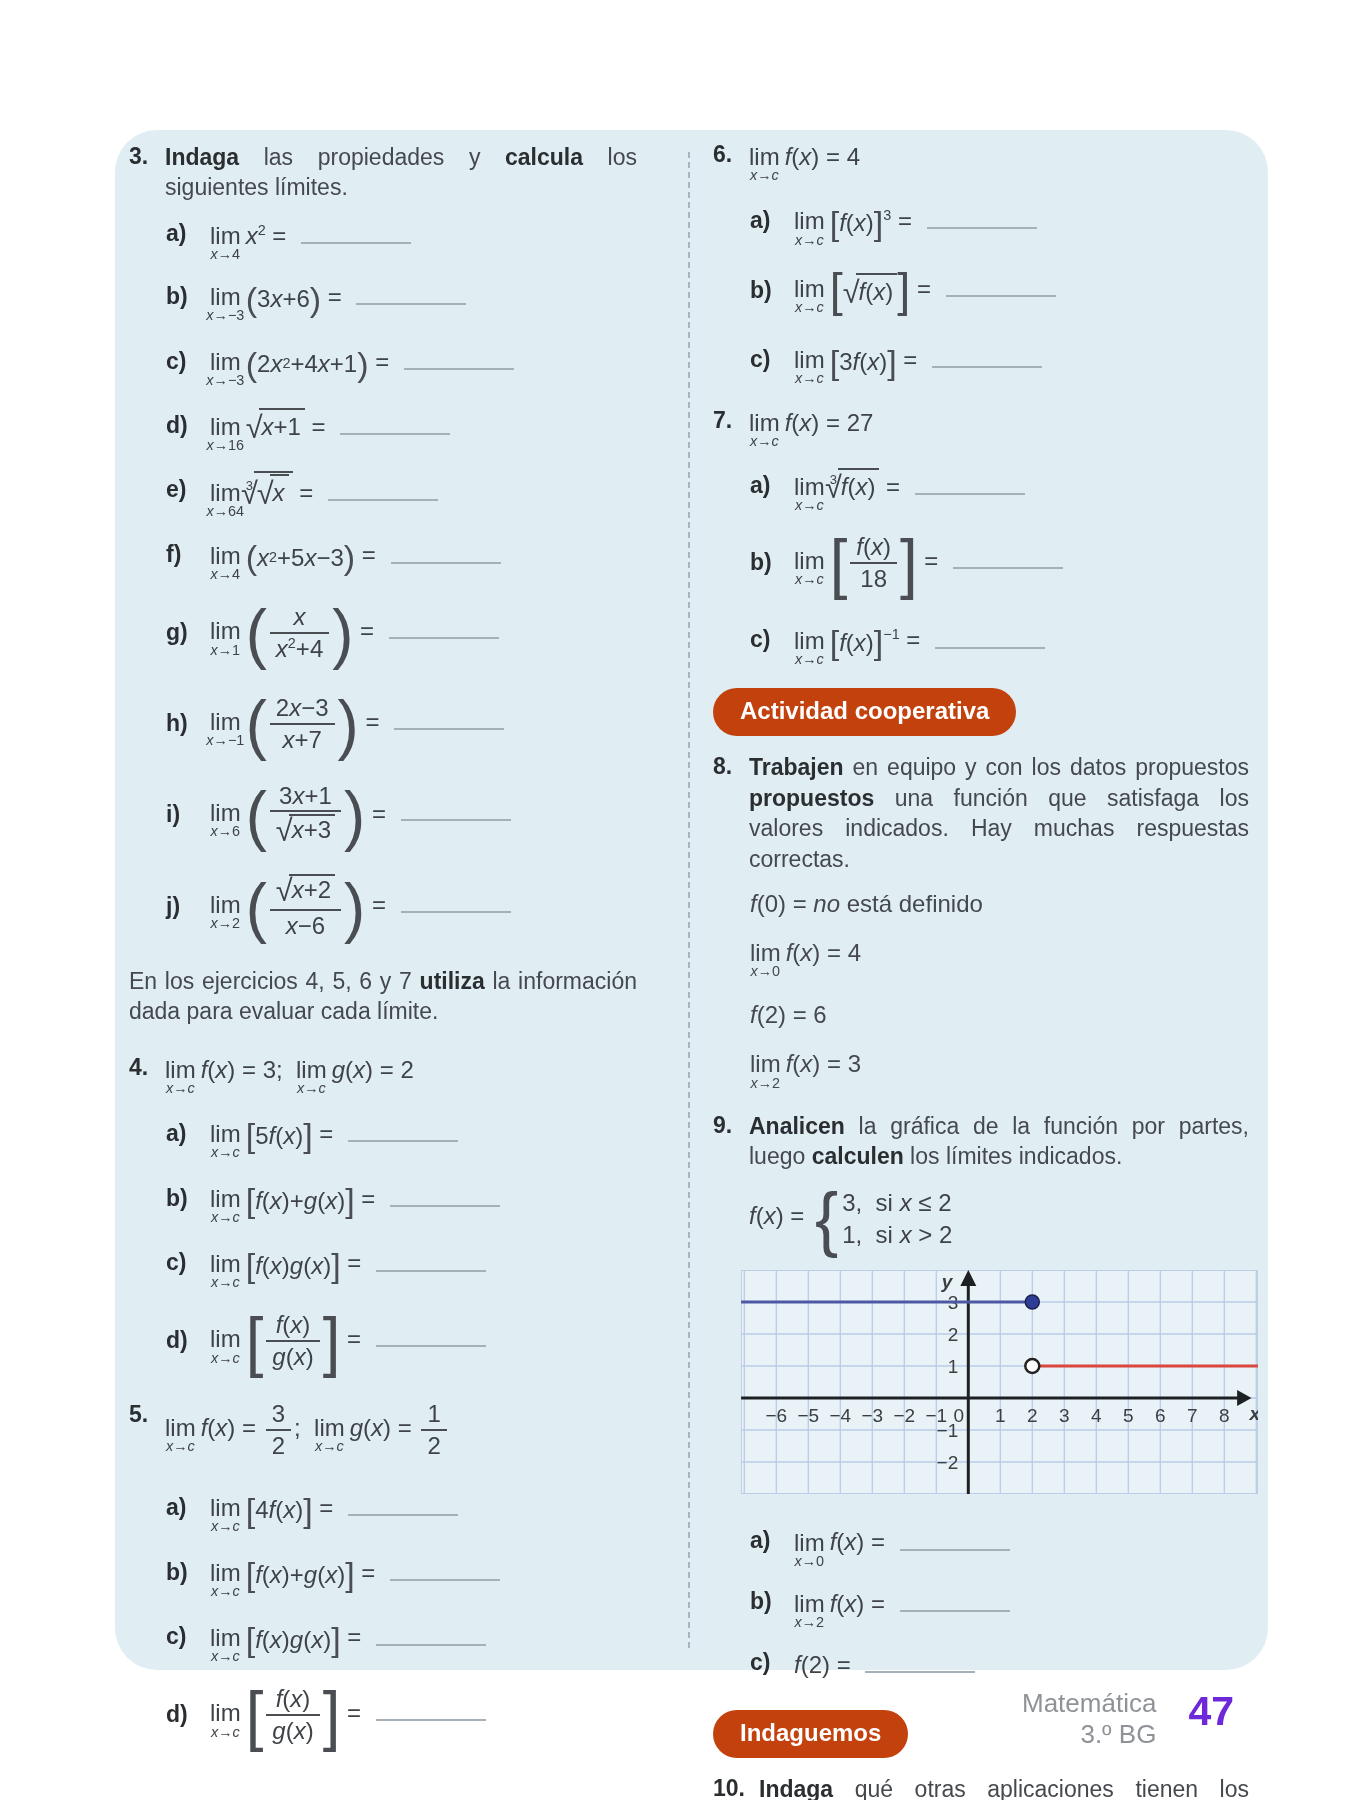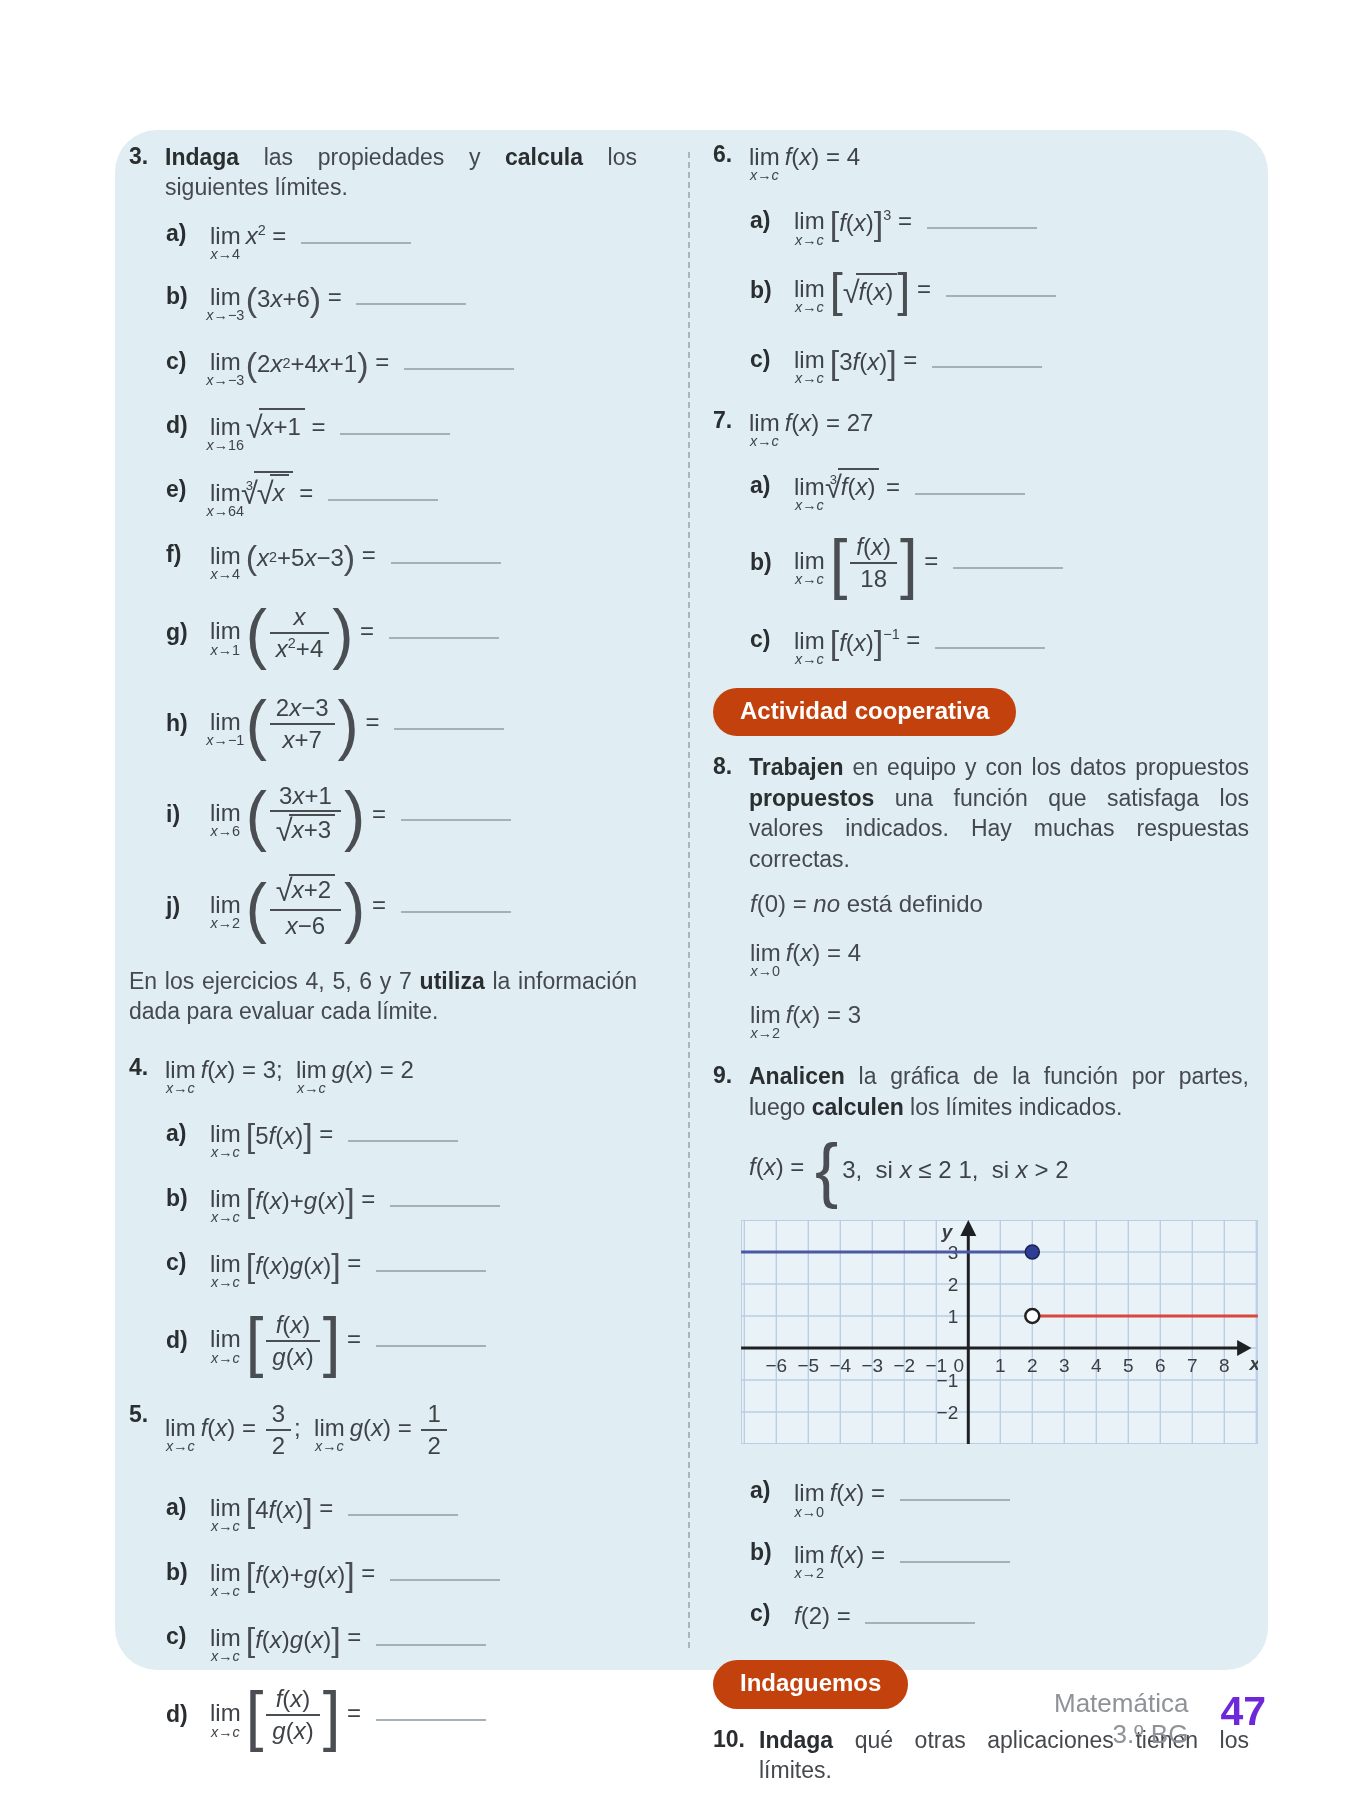--- a/index.html
+++ b/index.html
@@ -46,36 +46,36 @@
   .f-m{font-size:1.95em;}
   .f-l{font-size:2.65em;transform:scaleY(1.04);}
 
   .sqrt{display:inline-block;white-space:nowrap;}
   .sqrt .rad{display:inline-block;font-size:1.28em;line-height:1;vertical-align:-3px;margin-right:-4px;}
   .sqrt .bod{display:inline-block;border-top:2px solid #4a4e52;padding:1px 4px 0 3px;}
   .idx{font-size:13px;vertical-align:11px;margin-right:-12px;position:relative;z-index:1;}
 
   .cases{display:inline-flex;align-items:center;vertical-align:middle;margin-left:4px;}
   .cases .cb{font-size:2.9em;line-height:.95;transform:scaleY(1.03);margin-right:4px;color:#4a4e52;}
-  .cases .cr{display:inline-flex;flex-direction:row;gap:7px;line-height:1.05;text-align:left;}
+  .cases .cr{display:inline-flex;flex-direction:column;gap:7px;line-height:1.05;text-align:left;}
 
   .blank{display:inline-block;width:110px;height:1.05em;border-bottom:2px solid #a6b1b7;
          margin-left:8px;vertical-align:baseline;}
 
   .badge{display:inline-block;background:#c2410c;color:#ffffff;font-weight:bold;font-size:24px;
          padding:7px 27px 10px;border-radius:26px;margin:2px 0 16px 0;}
 
   .dlines{padding-left:37px;}
   .dline{margin-bottom:18px;font-size:24px;}
   .dline.lim-row{margin-bottom:31px;}
 
   .pw{margin:4px 0 18px 36px;}
   .graph-wrap{margin:6px 0 22px 28px;}
 
-  .footer{position:absolute;right:84px;top:1688px;display:flex;align-items:flex-start;gap:32px;}
+  .footer{position:absolute;right:116px;top:1688px;display:flex;align-items:flex-start;gap:32px;}
   .course{text-align:right;color:#8f9296;font-size:26px;line-height:1.18;}
   .pagenum{font-size:41px;font-weight:bold;color:#6d28d9;line-height:1;margin-top:3px;}
 </style>
 </head>
 <body>
 
 <div class="page">
   <div class="panel">
     <div class="divider"></div>
 
@@ -228,20 +228,21 @@
       <div class="badge">Actividad cooperativa</div>
 
       <div class="exercise">
         <div class="ex-head">
           <span class="ex-num">8.</span>
           <p class="ex-intro"><span class="b"><span class="mt">Trabajen</span></span><span class="mt"> en equipo y con los datos propuestos </span><span class="b"><span class="mt">propuestos</span></span><span class="mt"> una función que satisfaga los valores indicados. Hay muchas respuestas correctas.</span></p>
         </div>
         <div class="dlines">
             <div class="dline"><i><span class="mt">f</span></i><span class="mt">(0) = </span><i><span class="mt">no</span></i><span class="mt"> está definido</span></div>
             <div class="dline lim-row"><span class="lim"><span class="lw">lim</span><span class="ls"><i><span class="mt">x</span></i><span class="mt">→0</span></span></span><i><span class="mt">f</span></i><span class="mt">(</span><i><span class="mt">x</span></i><span class="mt">) = 4</span></div>
+            <div class="dline"><i><span class="mt">f</span></i><span class="mt">(2) = 6</span></div>
             <div class="dline lim-row"><span class="lim"><span class="lw">lim</span><span class="ls"><i><span class="mt">x</span></i><span class="mt">→2</span></span></span><i><span class="mt">f</span></i><span class="mt">(</span><i><span class="mt">x</span></i><span class="mt">) = 3</span></div>
           </div>
       </div>
 
       <div class="exercise">
         <div class="ex-head">
           <span class="ex-num">9.</span>
           <p class="ex-intro"><span class="b"><span class="mt">Analicen</span></span><span class="mt"> la gráfica de la función por partes, luego </span><span class="b"><span class="mt">calculen</span></span><span class="mt"> los límites indicados.</span></p>
         </div>
         <div class="pw math"><i><span class="mt">f</span></i><span class="mt">(</span><i><span class="mt">x</span></i><span class="mt">) = </span><span class="cases"><span class="cb">{</span><span class="cr"><span class="crow"><span class="mt">3,&nbsp;&nbsp;si </span><i><span class="mt">x</span></i><span class="mt"> ≤ 2</span></span><span class="crow"><span class="mt">1,&nbsp;&nbsp;si </span><i><span class="mt">x</span></i><span class="mt"> &gt; 2</span></span></span></span></div>

